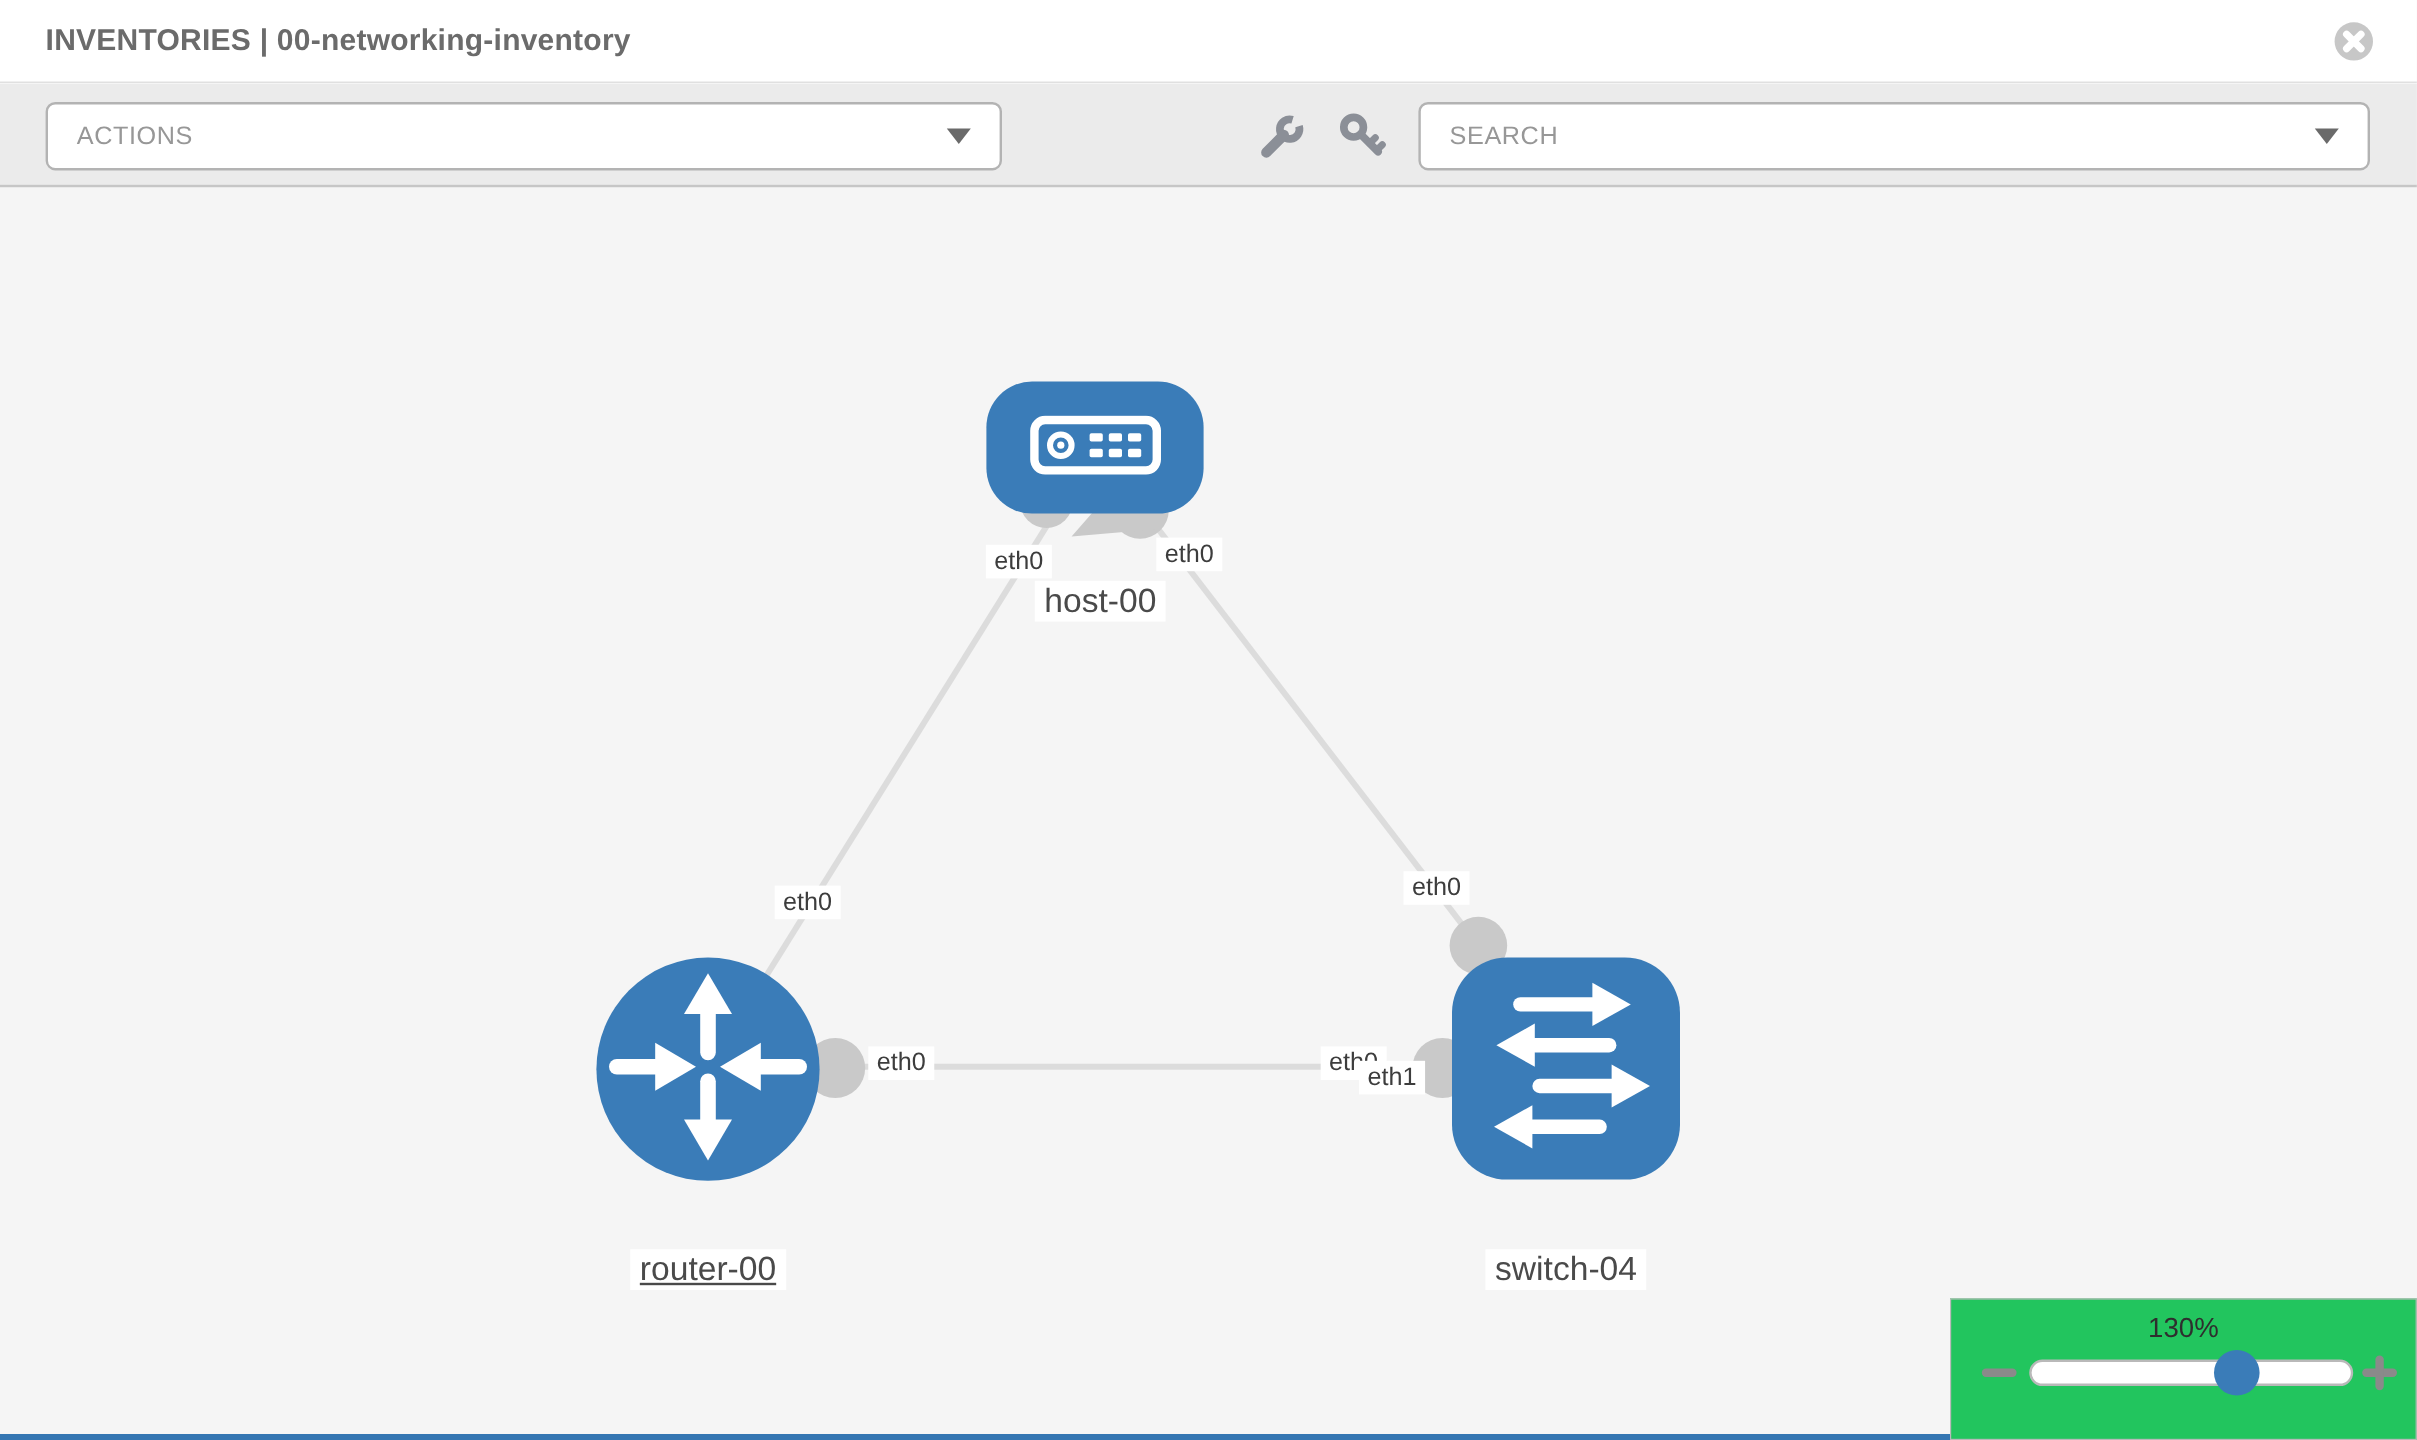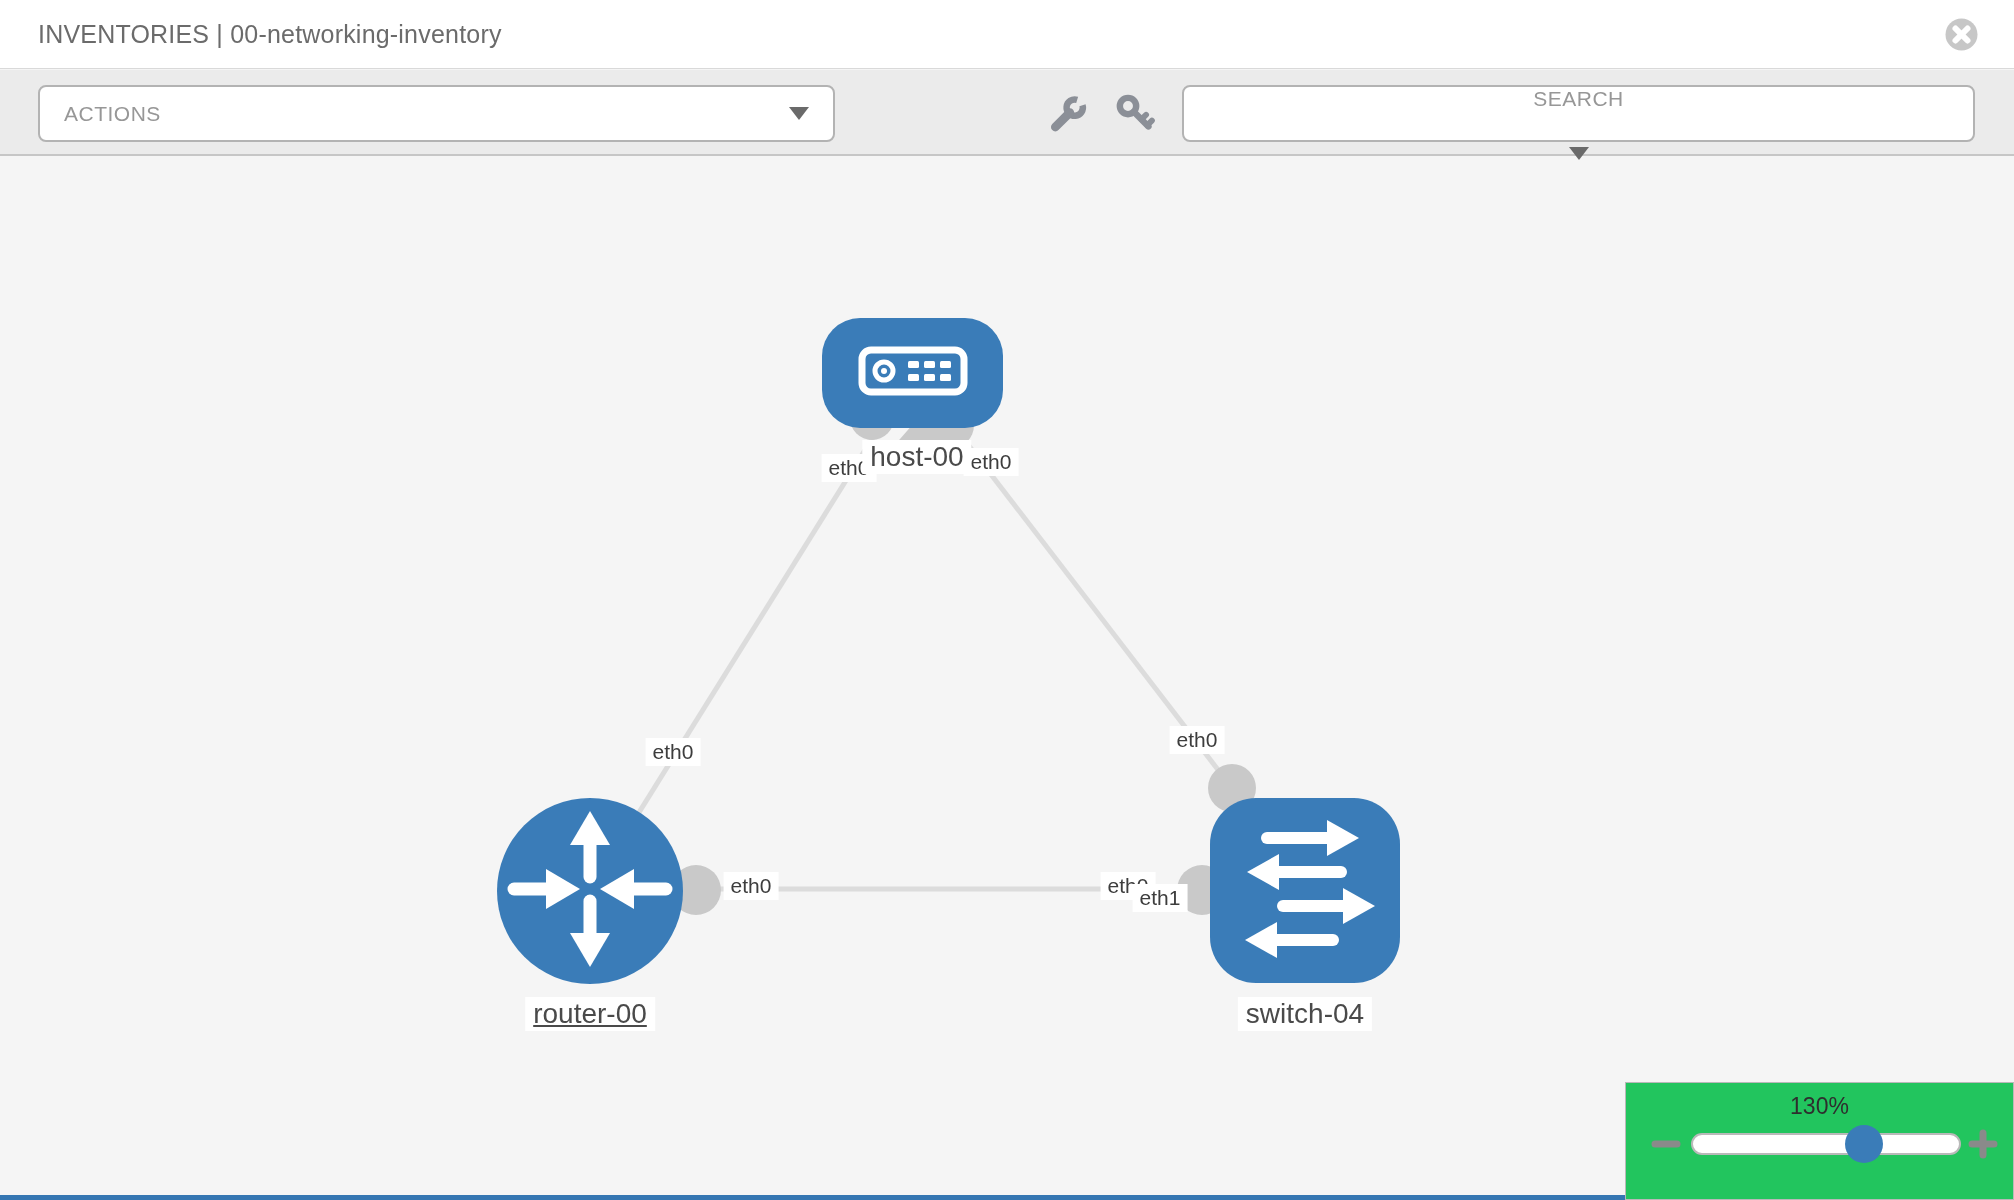--- a/index.html
+++ b/index.html
@@ -12,40 +12,40 @@
     overflow:hidden;
   }
 
   
   .header {
     position:absolute; top:0; left:0; width:2014px; height:69px;
     background:#ffffff; border-bottom:1px solid #d9d9d9; z-index:10;
   }
   .header-title {
     position:absolute; left:38px; top:0; line-height:69px;
-    font-size:25px; font-weight:normal; color:#6b6b6b; letter-spacing:0.2px;
+    font-size:25px; font-weight:bold; color:#6b6b6b; letter-spacing:0.2px;
   }
   .close-btn {
     position:absolute; right:36px; top:18px; width:33px; height:33px;
     cursor:pointer; border:none; background:transparent; padding:0;
   }
 
   
   .toolbar {
     position:absolute; top:70px; left:0; width:2014px; height:86px;
     background:#ebebeb; border-bottom:2px solid #c6c6c6; z-index:10;
   }
   .dropdown {
     position:absolute; top:15px; height:57px;
     background:#ffffff; border:2px solid #b3b3b3; border-radius:8px;
     display:flex; align-items:center; justify-content:space-between;
     padding:0 24px; cursor:pointer;gap:36px;
   }
   .dropdown.actions { left:38px;  width:797px; }
-  .dropdown.search  { left:1182px; width:793px;flex-direction:column; }
+  .dropdown.search  { left:1182px; width:793px; }
   .dd-label { font-size:21px; color:#979797; letter-spacing:0.5px; }
   .caret {
     width:0; height:0;
     border-left:10px solid transparent; border-right:10px solid transparent;
     border-top:13px solid #6a6a6a;
   }
   .tool-btn {
     position:absolute; top:22px; width:42px; height:42px;
     border:none; background:transparent; padding:0; cursor:pointer;
   }
@@ -59,21 +59,21 @@
     display:flex; align-items:center; justify-content:center;
   }
   .node.host   { left:822px;  top:318px; width:181px; height:110px; border-radius:38px; }
   .node.router { left:497px;  top:798px; width:186px; height:186px; border-radius:50%; }
   .node.switch { left:1210px; top:798px; width:190px; height:185px; border-radius:46px; }
 
   .diagram-label {
     position:absolute; transform:translate(-50%,-50%);
     background:#ffffff; white-space:nowrap; z-index:3;
   }
-  .node-label { font-size:28px; color:#4a4a4a; padding:1px 8px; z-index:4; }
+  .node-label { font-size:28px; color:#4a4a4a; padding:1px 8px; z-index:4;margin-top:44px; }
   .eth-label  { font-size:21px; color:#3d3d3d; padding:2px 7px; }
   .eth-label.front { z-index:4; }
 
   
   .zoom-panel {
     position:absolute; right:0; bottom:0; width:389px; height:118px;
     background:#22c55e; border:1px solid #b9b9b9; z-index:6;
   }
   .zoom-value {
     position:absolute; top:10px; left:0; width:100%; text-align:center;

